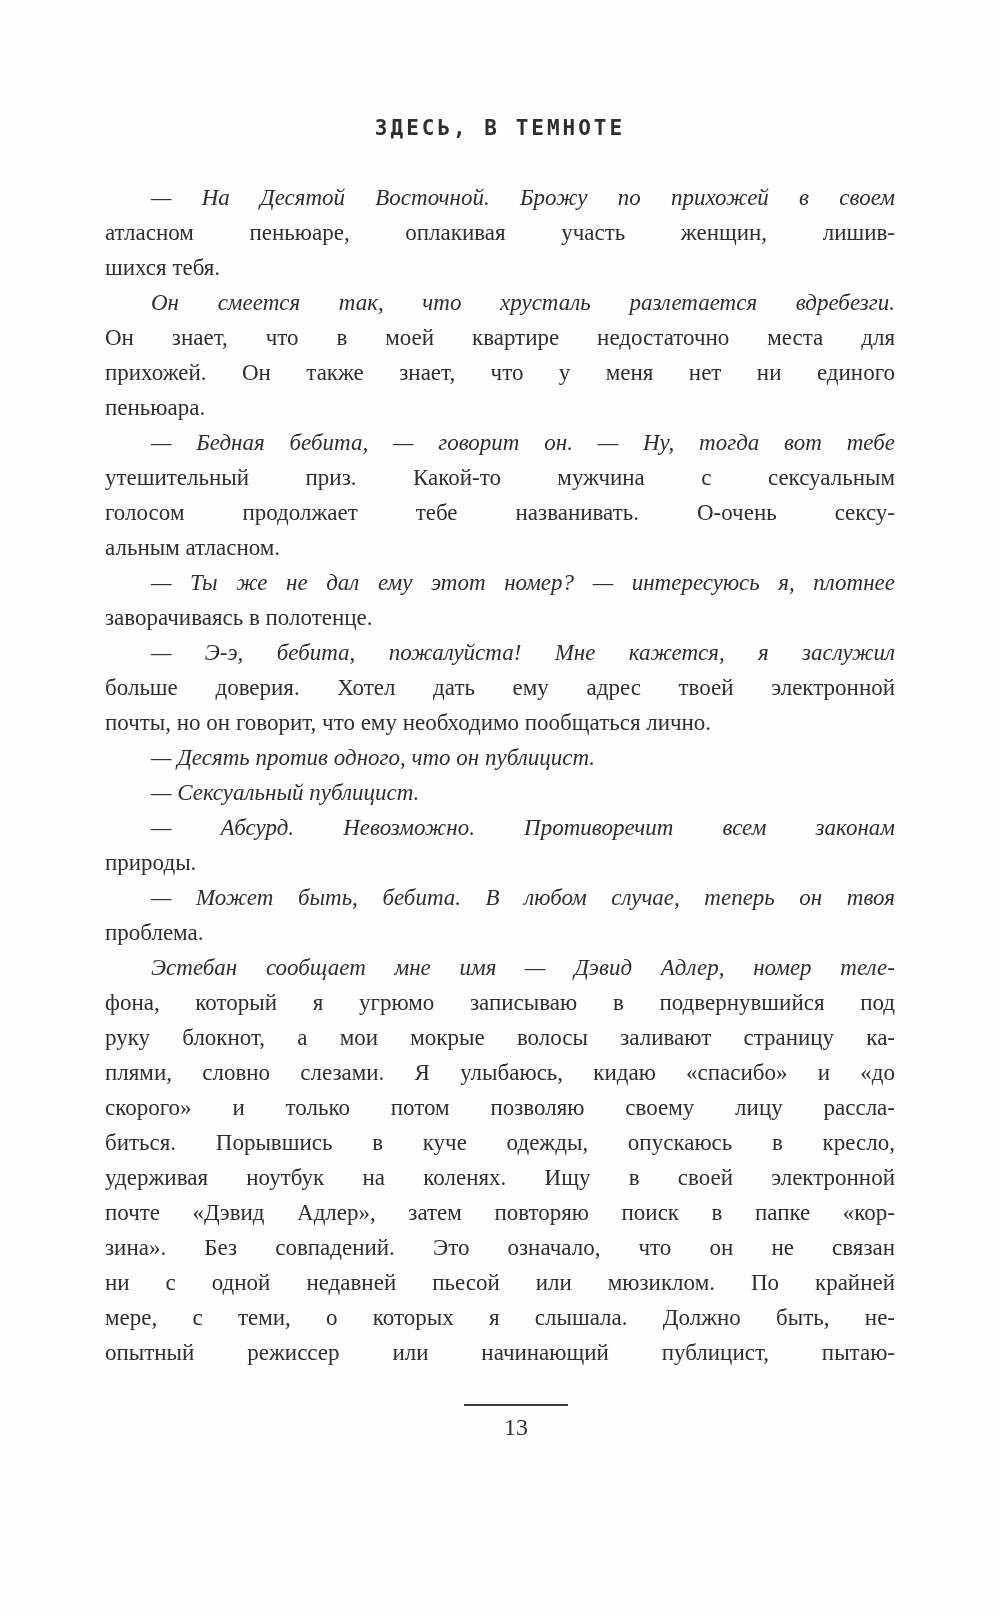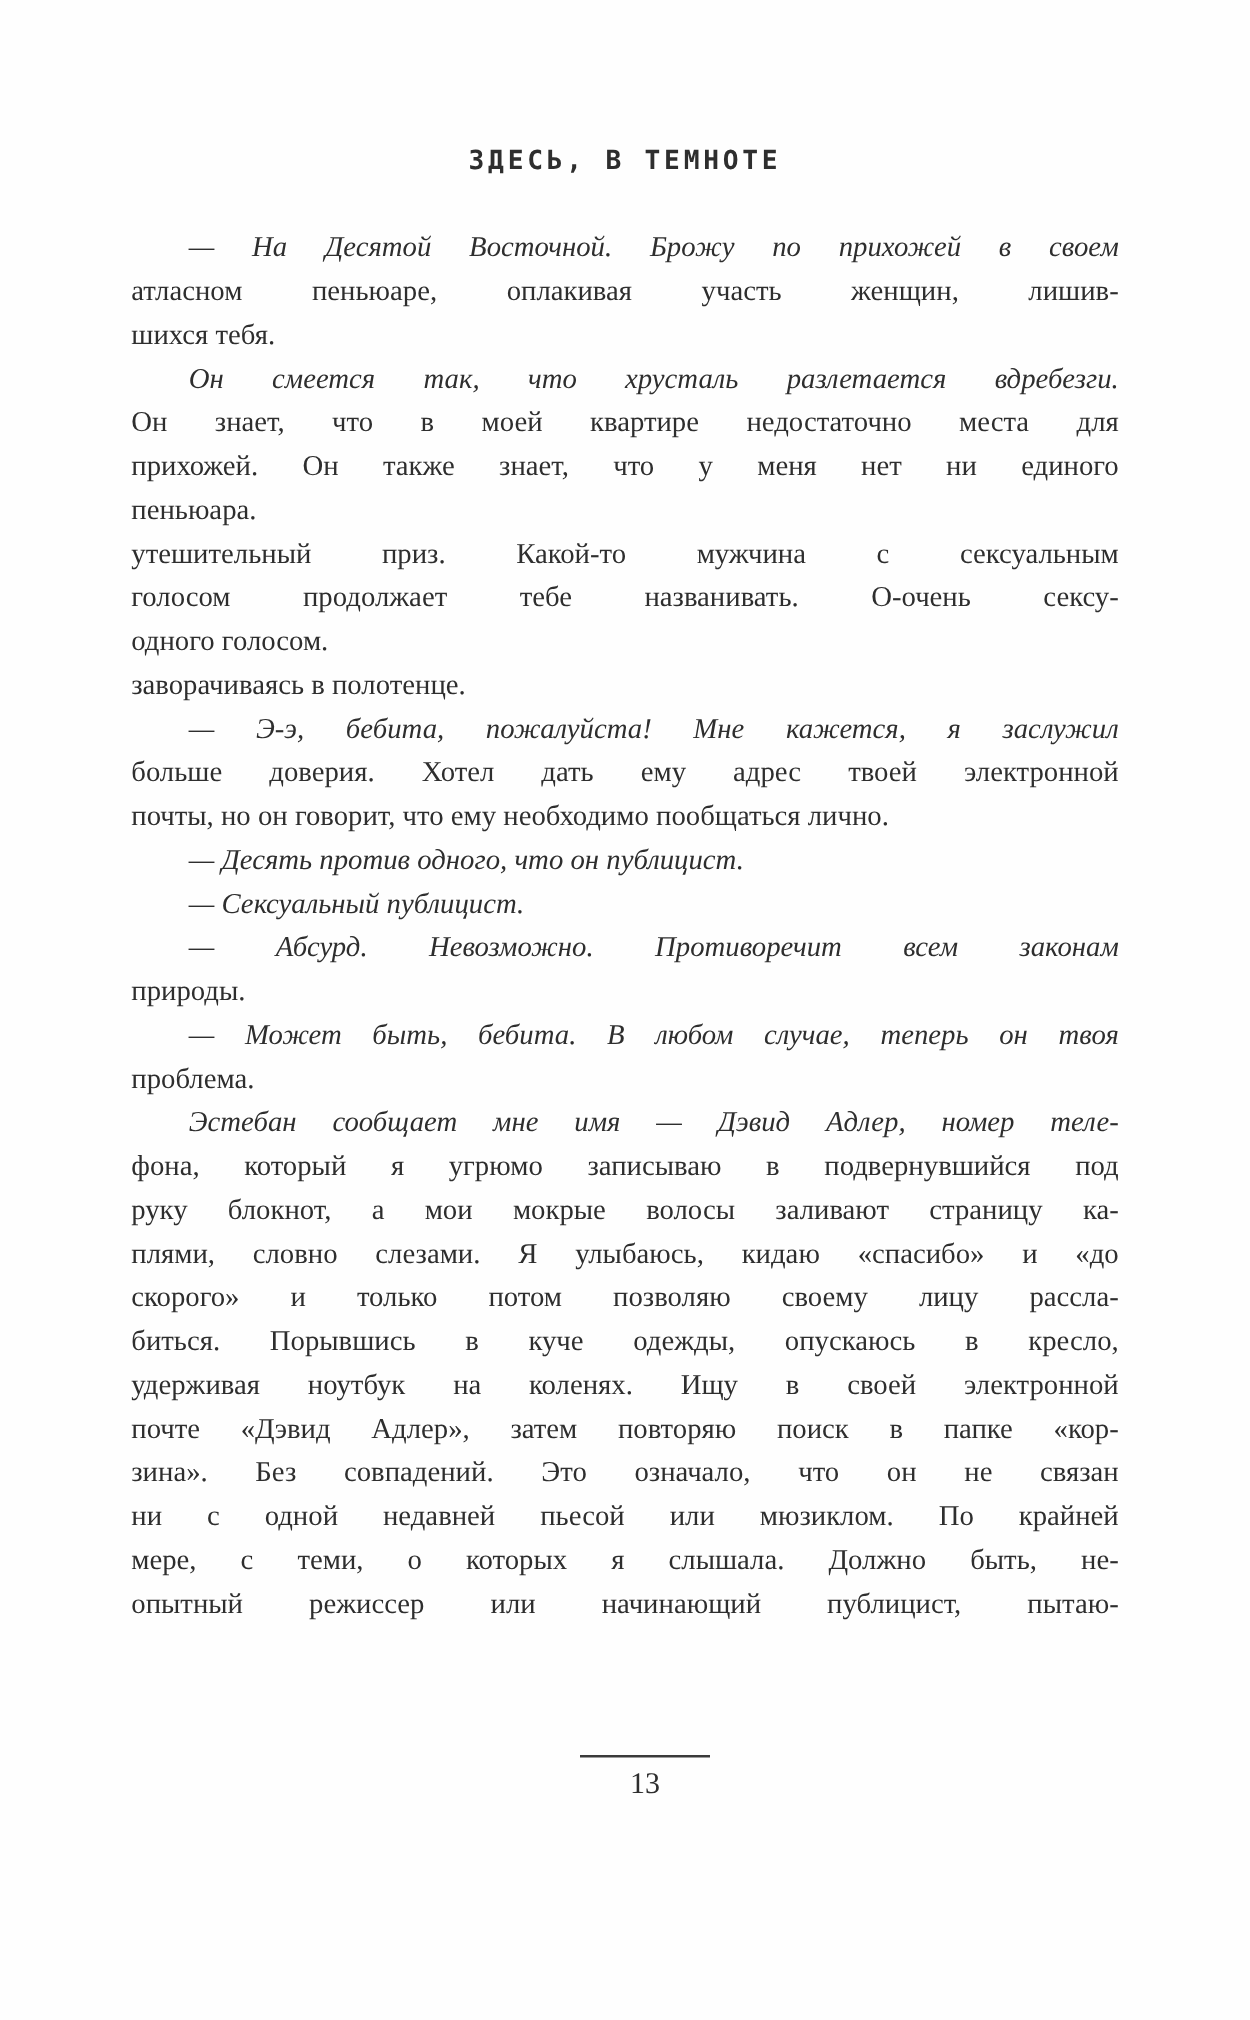--- a/index.html
+++ b/index.html
@@ -76,23 +76,25 @@
 <div class="page">
   <h1 class="running-header">ЗДЕСЬ, В ТЕМНОТЕ</h1>
   <div class="text-block">
       <div class="line first">— На Десятой Восточной. Брожу по прихожей в своем</div>
       <div class="line">атласном пеньюаре, оплакивая участь женщин, лишив-</div>
       <div class="line last">шихся тебя.</div>
       <div class="line first">Он смеется так, что хрусталь разлетается вдребезги.</div>
       <div class="line">Он знает, что в моей квартире недостаточно места для</div>
       <div class="line">прихожей. Он также знает, что у меня нет ни единого</div>
       <div class="line last">пеньюара.</div>
+      <div class="line first">— Бедная бебита, — говорит он. — Ну, тогда вот тебе</div>
       <div class="line">утешительный приз. Какой-то мужчина с сексуальным</div>
       <div class="line">голосом продолжает тебе названивать. О-очень сексу-</div>
-      <div class="line last">одного голосом.</div>
+      <div class="line last">альным атласном.</div>
+      <div class="line first">— Ты же не дал ему этот номер? — интересуюсь я, плотнее</div>
       <div class="line last">заворачиваясь в полотенце.</div>
       <div class="line first">— Э-э, бебита, пожалуйста! Мне кажется, я заслужил</div>
       <div class="line">больше доверия. Хотел дать ему адрес твоей электронной</div>
       <div class="line last">почты, но он говорит, что ему необходимо пообщаться лично.</div>
       <div class="line first last">— Десять против одного, что он публицист.</div>
       <div class="line first last">— Сексуальный публицист.</div>
       <div class="line first">— Абсурд. Невозможно. Противоречит всем законам</div>
       <div class="line last">природы.</div>
       <div class="line first">— Может быть, бебита. В любом случае, теперь он твоя</div>
       <div class="line last">проблема.</div>

